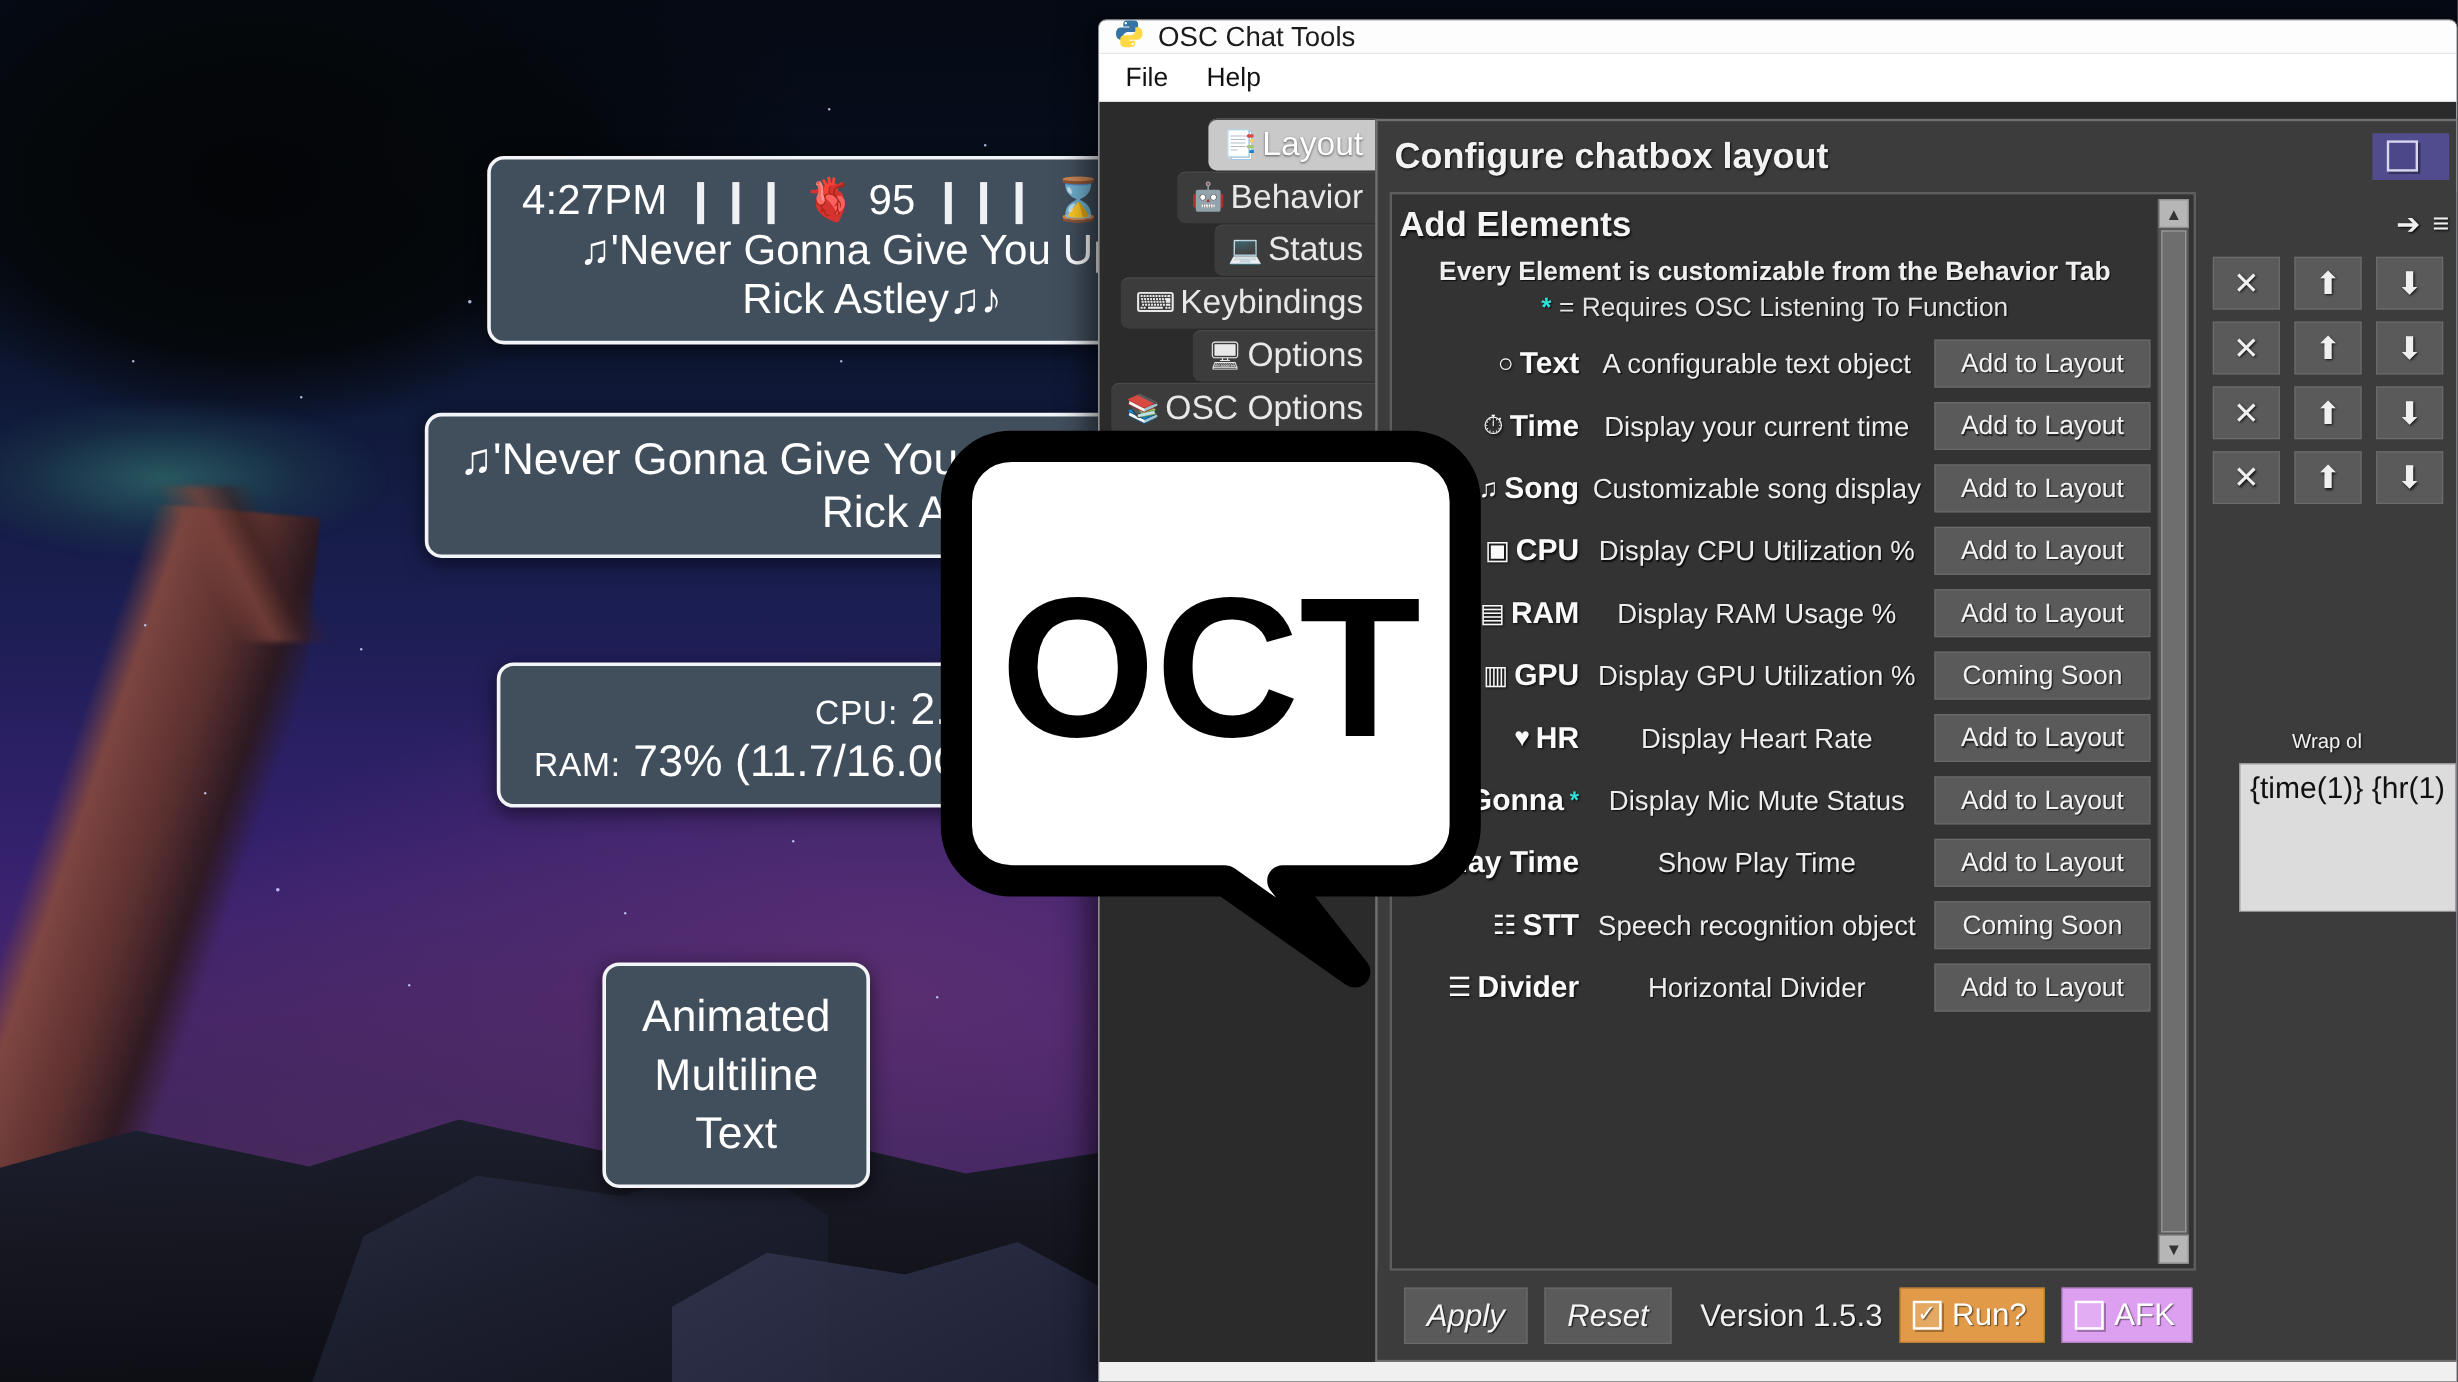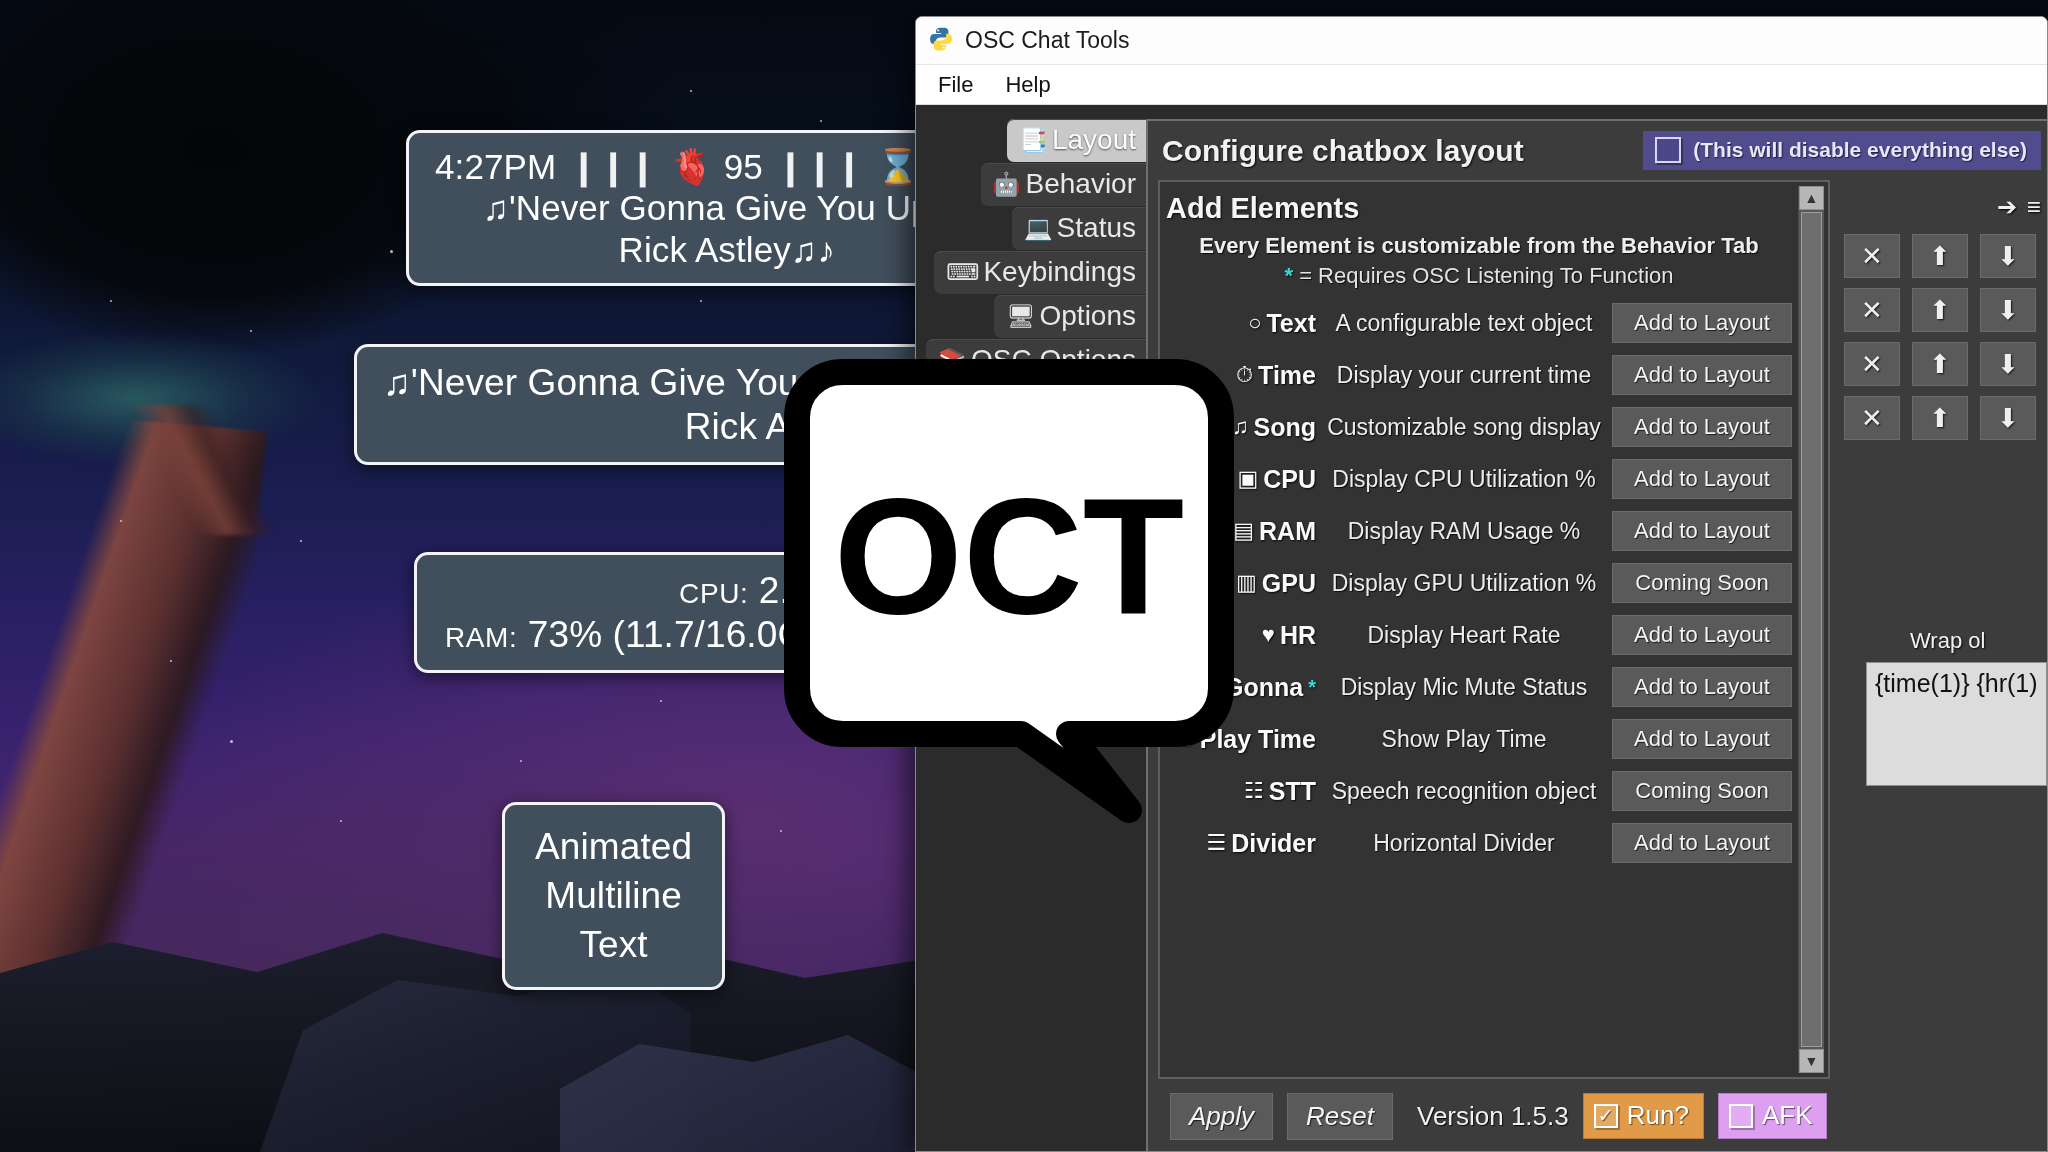--- a/index.html
+++ b/index.html
@@ -101,21 +101,21 @@
   #app {
     position: absolute; left: 915px; top: 16px; width: 1133px; height: 1136px;
     background: #f0f0f0;
     border: 1px solid #8a8a8a;
     border-radius: 7px 7px 0 0;
     box-shadow: -8px 0 26px rgba(0,0,0,.55);
     overflow: hidden;
     z-index: 20;
   }
   #titlebar {
-    height: 48px; background: #fdfdfd; display: flex; align-items: center;
+    height: 28px; background: #fdfdfd; display: flex; align-items: center;
     padding: 0 12px; gap: 11px; border-bottom: 1px solid #e6e6e6; text-align: center;
   }
   #title-text { font-size: 23px; color: #1b1b1b; }
   #menubar {
     height: 40px; background: #fff; display: flex; align-items: center;
     gap: 8px; padding: 0 10px; border-bottom: 1px solid #dcdcdc;
   }
   .menu-item { font-size: 22px; color: #111; padding: 3px 12px; cursor: default; }
 
   #body-dark { background: #2b2b2b; height: calc(100% - 84px); position: relative; display: flex; }
@@ -227,21 +227,21 @@
   #lp-header { display: flex; justify-content: flex-end; gap: 10px; padding-right: 6px; height: 34px; align-items: center; }
   #lp-header .hico { font-size: 24px; color: #f0f0f0; text-shadow: 1px 1px 2px #000; }
   .lrow { display: flex; gap: 12px; margin-top: 10px; }
   .lbtn {
     width: 56px; height: 44px; background: #5a5a5a; border: 1px solid #6b6b6b;
     display: flex; align-items: center; justify-content: center;
     font-size: 26px; color: #f0f0f0; cursor: default;
     text-shadow: 1px 1px 2px rgba(0,0,0,.8);
   }
   #wrap-label {
-    margin-top: 188px; font-size: 22px; color: #f2f2f2; text-align: left;
+    margin-top: 188px; font-size: 17px; color: #f2f2f2; text-align: left;
     padding-left: 66px; text-shadow: 1px 1px 2px rgba(0,0,0,.85);
   }
   #wrap-box {
     margin-top: 8px; margin-left: 22px; height: 124px;
     background: #dcdcdc; border: 1px solid #8f8f8f;
     font-size: 25px; color: #111; padding: 6px 8px; overflow: hidden;
     font-family: "Liberation Sans", sans-serif;
   }
 
   
@@ -399,21 +399,20 @@
       </div>
     </div>
 
     <div id="content">
 
       <div id="content-head">
         <div id="configure-title">Configure chatbox layout</div>
         <div id="textfile-banner">
           <div class="cbx"></div>
           <div class="btxt">
-            <div>(This will disable everything else)</div>
           </div>
         </div>
       </div>
 
       <div id="panes">
 
         <div id="elements-panel">
           <div id="elements-scrollarea">
             <div id="elements-inner">
               <div id="add-elements-title">Add Elements</div>

